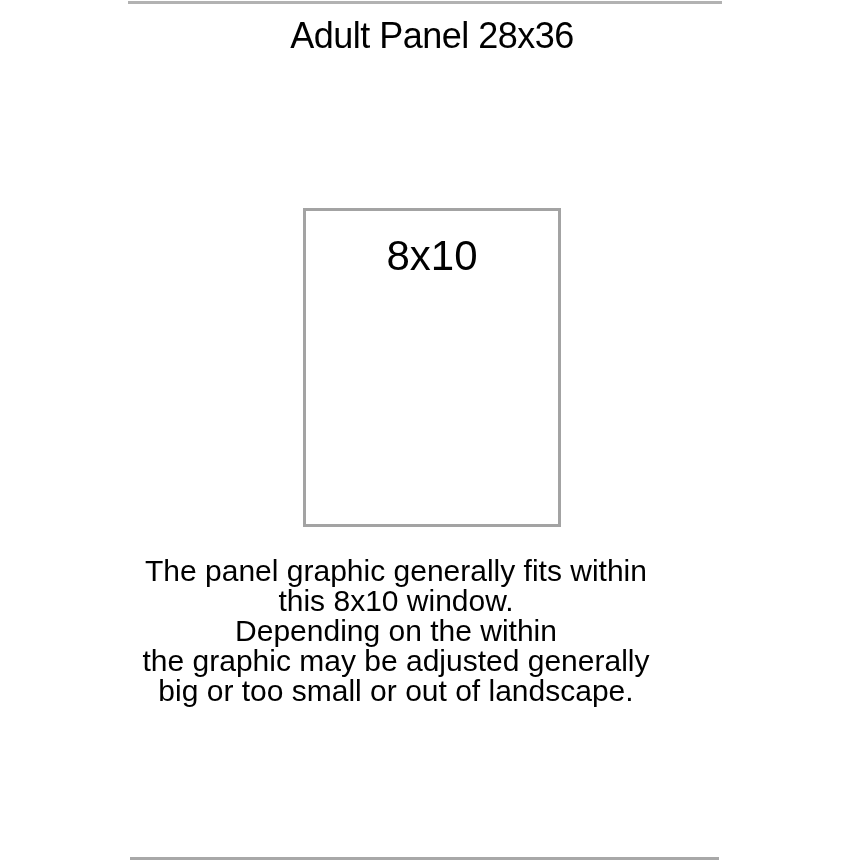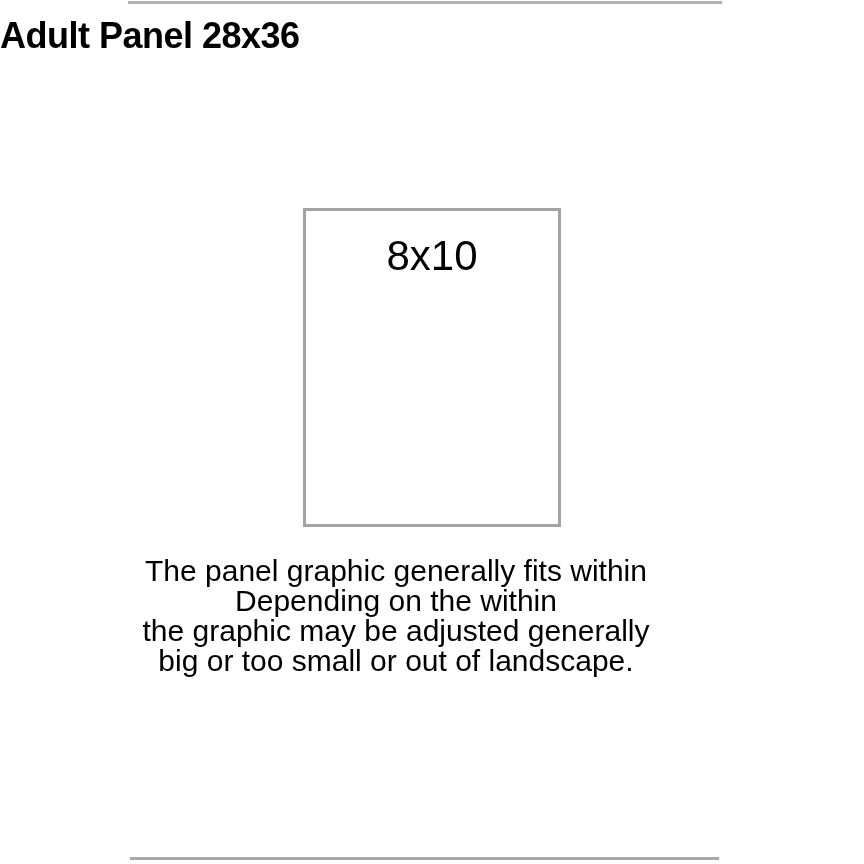--- a/index.html
+++ b/index.html
@@ -32,22 +32,23 @@
     top: 857px;
     width: 589px;
     background: #a8a8a8;
   }
   .title {
     position: absolute;
     left: 0;
     top: 14px;
     width: 864px;
     margin: 0;
+    text-align: center;
     font-size: 36px;
-    font-weight: 700;
+    font-weight: 400;
     line-height: 44px;
     letter-spacing: -0.5px;
   }
   .window {
     position: absolute;
     left: 303px;
     top: 208px;
     width: 258px;
     height: 319px;
     box-sizing: border-box;
@@ -79,20 +80,21 @@
   <div class="edge top"></div>
 
   <h1 class="title">Adult Panel 28x36</h1>
 
   <div class="window">
     <div class="window-label">8x10</div>
   </div>
 
   <div class="desc">
     <div>The panel graphic generally fits within</div>
+    <div>this 8x10 window.</div>
     <div>Depending on the within</div>
     <div>the graphic may be adjusted generally</div>
     <div>big or too small or out of landscape.</div>
   </div>
 
   <div class="edge bottom"></div>
 
 </div>
 
 </body></html>

